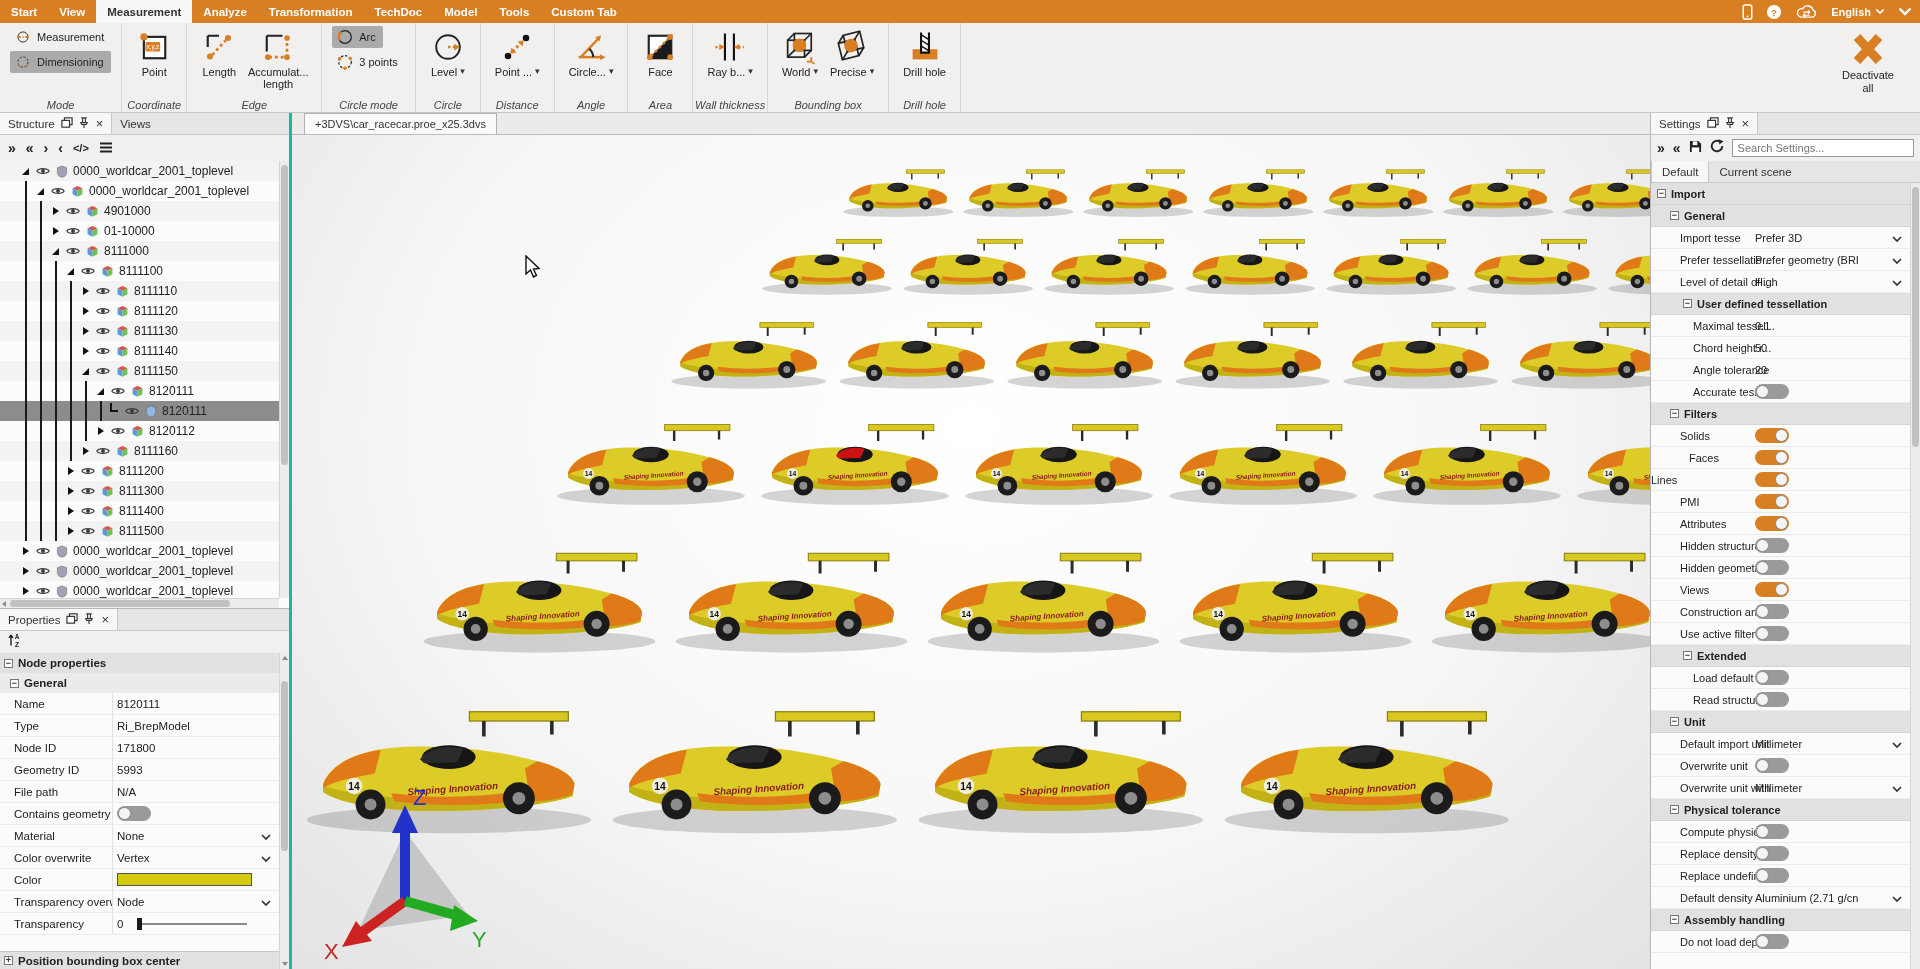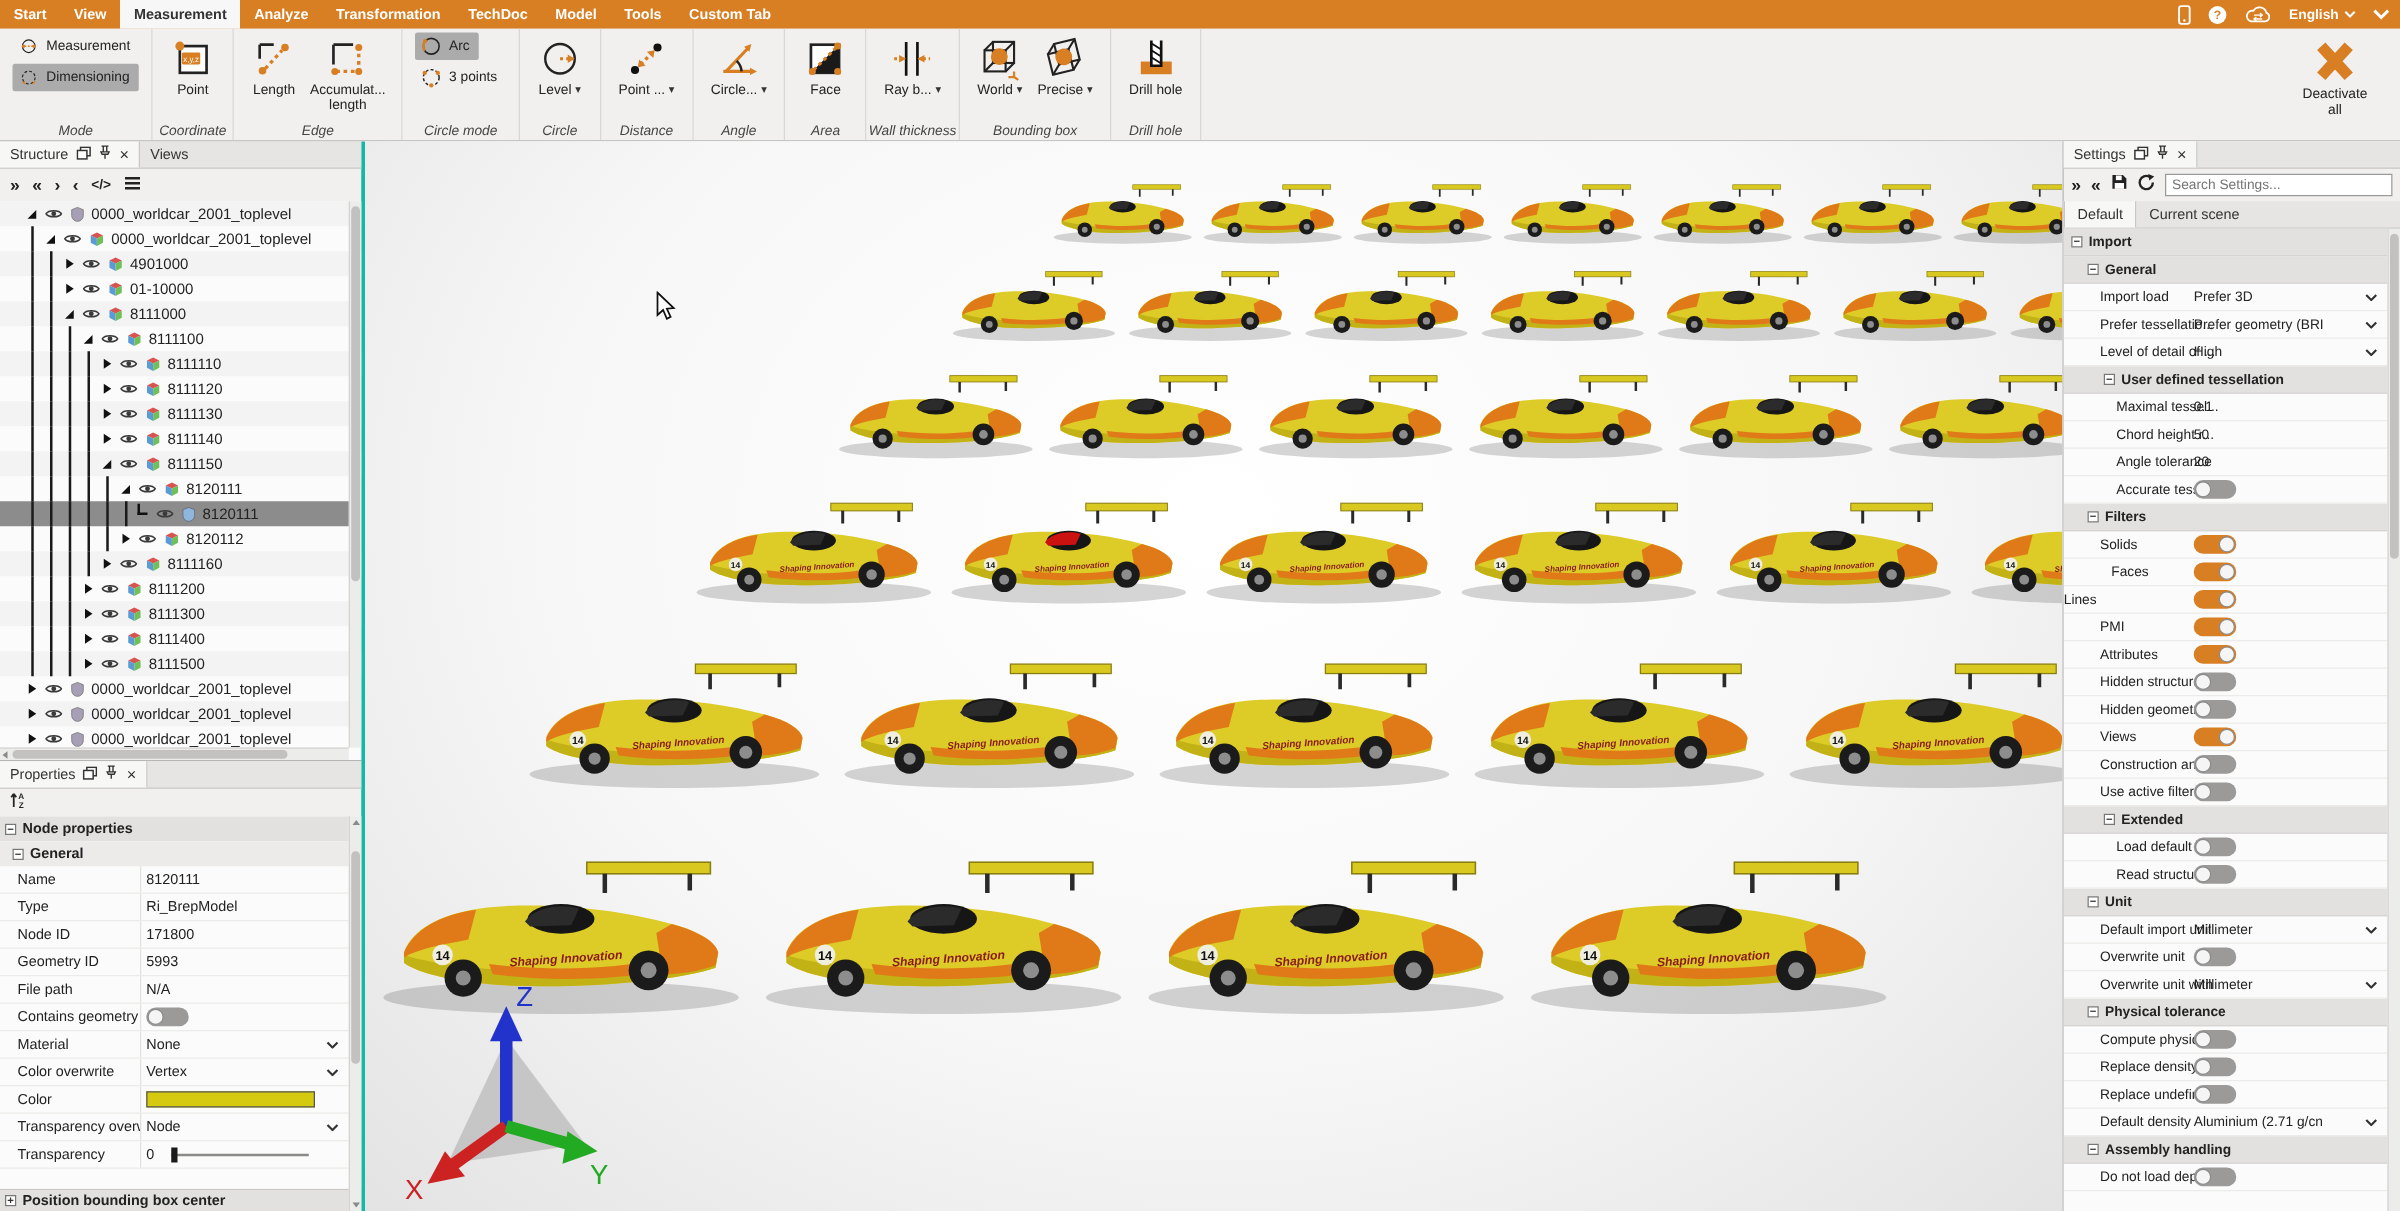--- a/index.html
+++ b/index.html
@@ -1020,20 +1020,25 @@
       </div>
       <div class="vscroll" style="top:44px;bottom:0;">
         <span class="sarr" style="left:2px;top:3px;border-left:3px solid transparent;border-right:3px solid transparent;border-bottom:4px solid #8a8a8a;"></span>
         <div class="vthumb" style="top:28px;height:170px;"></div>
         <span class="sarr" style="left:2px;bottom:3px;border-left:3px solid transparent;border-right:3px solid transparent;border-top:4px solid #8a8a8a;"></span>
       </div>
     </div>
   </div>
 
   <div id="viewport-col">
+    <div id="doctabbar">
+      <div id="doctab">
+        <span>+3DVS\car_racecar.proe_x25.3dvs</span>
+      </div>
+    </div>
     <div id="canvas">
       <svg id="scene" width="1358" height="834" viewBox="0 0 1358 834">
           <g transform="translate(555,38) scale(0.4)">
   <ellipse cx="128" cy="97" rx="138" ry="13" fill="rgba(70,70,70,0.22)"></ellipse>
   <rect x="148" y="-8" width="96" height="9" fill="#d8c820" stroke="#8a7d10" stroke-width="1.2"></rect>
   <path d="M162 1 v15 M228 1 v13" stroke="#2a2a2a" stroke-width="3.5"></path>
   <path d="M6 62 C14 40 44 28 86 26 C130 24 178 30 214 40 C236 46 248 54 250 62 L248 74 C220 84 150 90 92 88 C48 86 16 78 6 70 Z" fill="#ddcb28"></path>
   <path d="M6 64 C40 75 120 81 200 75 L250 63 L248 74 C220 84 150 90 92 88 C48 86 16 78 6 70 Z" fill="#c3b216"></path>
   <path d="M6 62 C14 44 34 33 62 29 L56 52 C36 56 17 59 6 66 Z" fill="#e07a18"></path>
   <path d="M214 40 C236 46 248 54 250 62 L248 72 C234 77 221 79 207 79 L202 47 Z" fill="#e07a18"></path>
@@ -1708,21 +1713,21 @@
     <div id="set-rows">
         <div class="ssec" style="padding-left: 6px;">
           <span class="pm">−</span>
           <span>Import</span>
         </div>
         <div class="ssec" style="padding-left: 19px;">
           <span class="pm">−</span>
           <span>General</span>
         </div>
         <div class="srow">
-          <span class="slabel" style="padding-left:29px">Import load</span>
+          <span class="slabel" style="padding-left:29px">Import tesse</span>
           <span class="svalue">
             <span>Prefer 3D</span>
             <span style="position:absolute;right:-146px;"></span>
           </span>
           <span style="position:absolute;right:8px;"><svg width="10" height="6" viewBox="0 0 10 6">
               <path d="M1 1 L5 5 L9 1" fill="none" stroke="#333" stroke-width="1.7"></path>
             </svg></span>
         </div>
         <div class="srow">
           <span class="slabel" style="padding-left:29px">Prefer tessellatio...</span>

